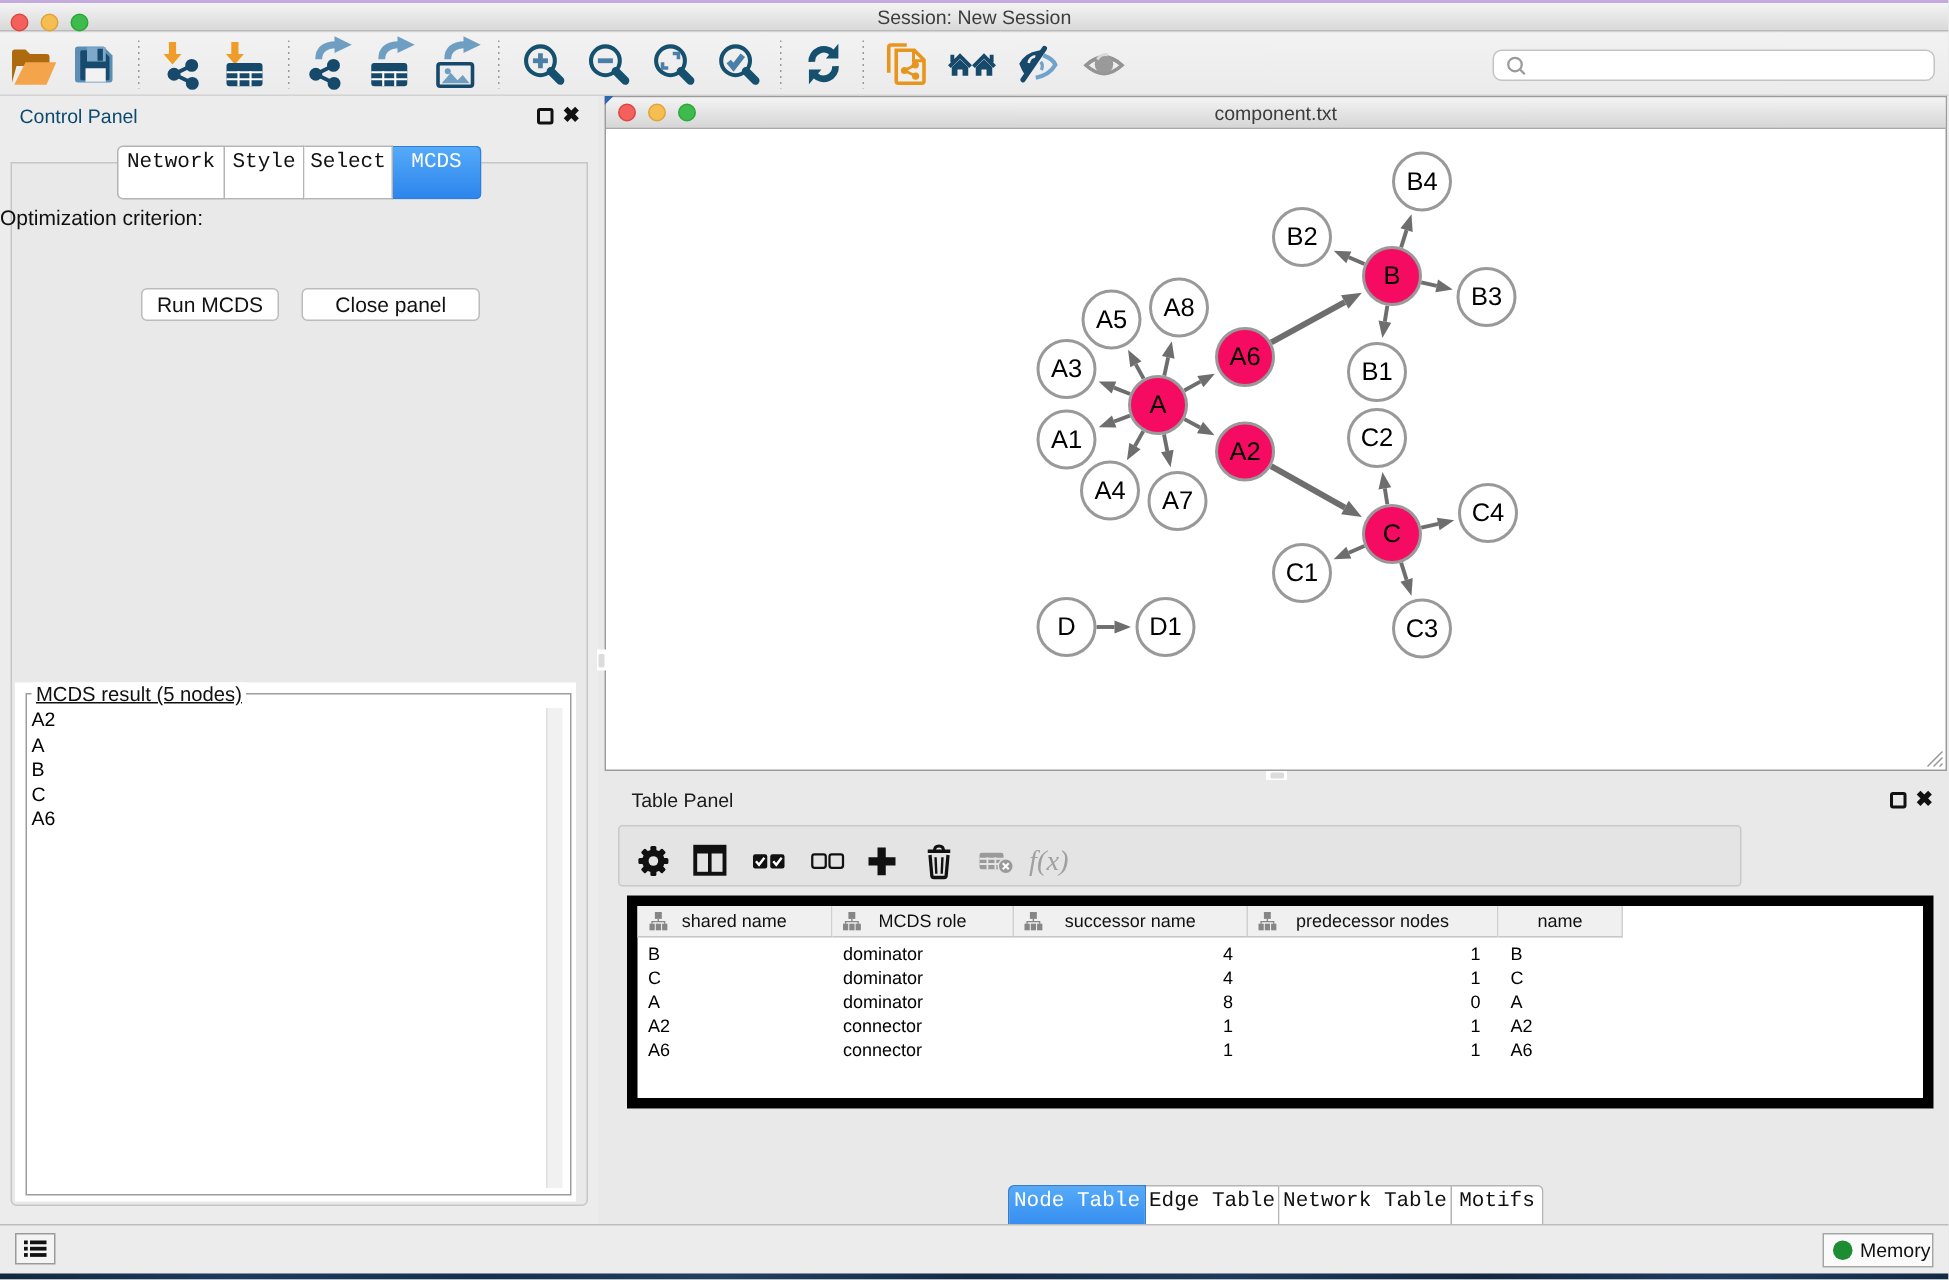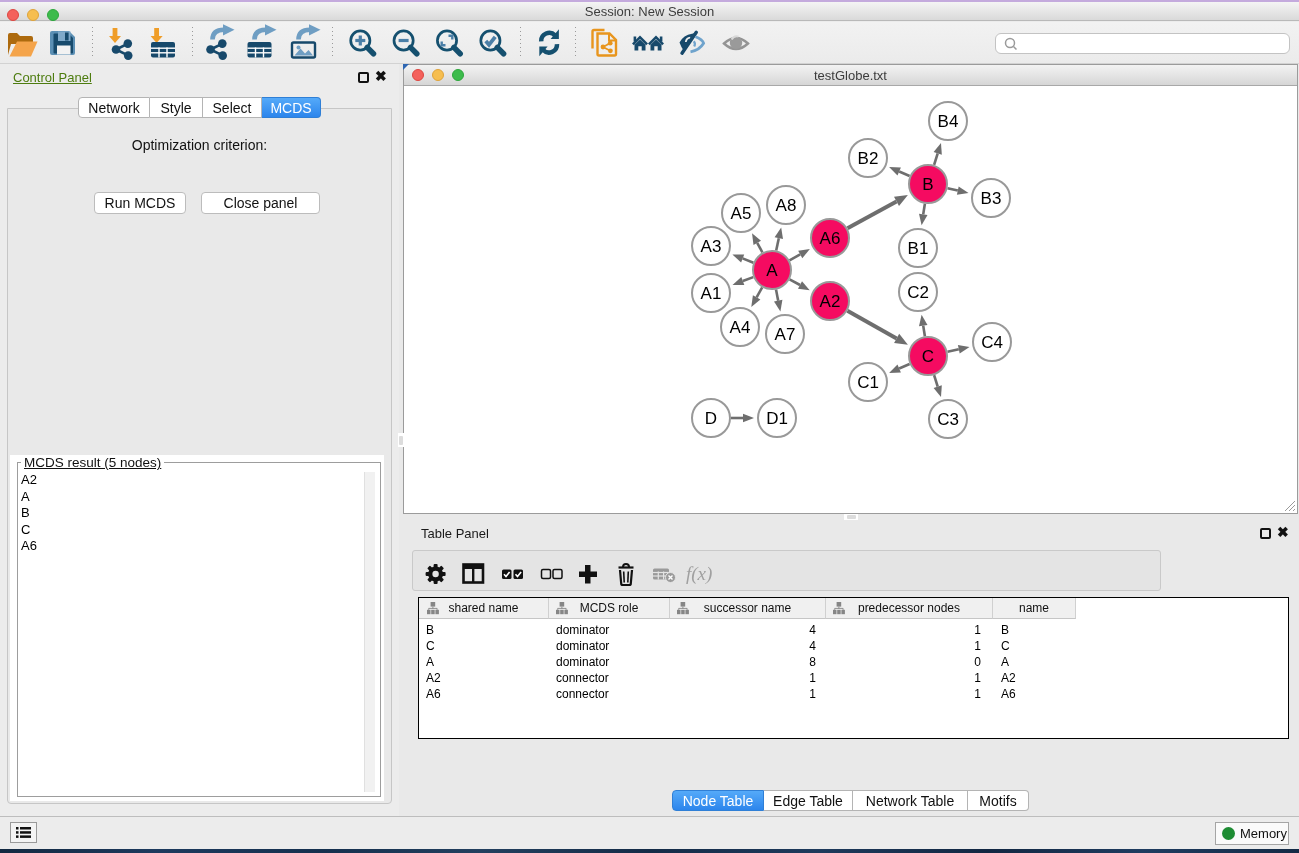--- a/index.html
+++ b/index.html
@@ -13,30 +13,30 @@
   background:linear-gradient(#f4f4f4, #d9d9d9); border-bottom:1px solid #b9b9b9; }
 .tl { position:absolute; width:12px; height:12px; border-radius:50%; top:7px; }
 #titletext { left:0; top:2px; width:1299px; height:19px; text-align:center; font-size:13px; color:#3c3c3c; line-height:19px;}
 #toolbar { left:0; top:22px; width:1299px; height:42px; background:linear-gradient(#f2f2f2,#ebebeb); border-bottom:1px solid #d2d2d2; }
 .tsep { position:absolute; top:5px; height:32px; width:1px;
   background-image:repeating-linear-gradient(to bottom, #9a9a9a 0 1px, transparent 1px 4px); }
 #searchbox { left:995px; top:11px; width:295px; height:21px; background:#fff; border:1px solid #c3c3c3; border-radius:6px; }
 
 
 #cp { left:0; top:64px; width:399px; height:752px; background:#ececec; }
-#cp-title { left:13px; top:6px; font-size:13px; color:#4d7c0f;text-decoration:underline; }
+#cp-title { left:13px; top:6px; font-size:13px; color:#0c4a6e; }
 #cp-float { left:358px; top:8px; width:11px; height:11px; border:2px solid #111; border-radius:2px; }
 #cp-close { left:375px; top:4px; font-size:14px; font-weight:bold; color:#111; }
 #cp-inner { left:7px; top:44px; width:385px; height:696px; background:#e9e9e9; border:1px solid #c6c6c6; border-radius:0 0 4px 4px; border-top:1px solid #c6c6c6;}
 .tabrow { position:absolute; top:33px; left:78px; height:21px; display:flex; }
-.tab { height:21px; line-height:20px; font-size:14px; color:#111; background:#fff; border:1px solid #b4b4b4; border-left:none; text-align:center; }
+.tab { height:36px; line-height:20px; font-size:14px; color:#111; background:#fff; border:1px solid #b4b4b4; border-left:none; text-align:center;font-family:Liberation Mono, monospace; }
 .tab.first { border-left:1px solid #b4b4b4; border-radius:4px 0 0 4px; }
 .tab.last { border-radius:0 4px 4px 0; }
 .tab.sel { background:linear-gradient(#55aaf9,#2c85ec); color:#fff; border-color:#2f7fd6; }
-#opt-label { left:0; top:73px; width:399px; text-align:center; font-size:14px; color:#111; }
+#opt-label { left:0; top:73px; width:399px; text-align:left; font-size:14px; color:#111; }
 #dropdown { left:43px; top:94px; width:312px; height:22px; background:#fff; border:1px solid #b9b9b9; border-radius:5px; font-size:14px; color:#111; line-height:20px; padding-left:11px; }
 #dd-btn { position:absolute; right:-1px; top:-1px; width:21px; height:22px; border-radius:0 5px 5px 0; background:linear-gradient(#5eaefa,#2e7fe9); }
 .btn { position:absolute; height:22px; background:#fff; border:1px solid #bcbcbc; border-radius:4px; font-size:14px; color:#111; text-align:center; line-height:20px; }
 #mcds-box { left:10px; top:391px; width:374px; height:346px; background:#fff; }
 #mcds-fs { position:absolute; left:7px; top:7px; right:3px; bottom:4px; border:1px solid #9d9d9d; }
 #mcds-legend { position:absolute; left:11px; top:0px; background:#fff; padding:0 3px; font-size:13.5px; line-height:15px; color:#111; z-index:3;text-decoration:underline; }
 #mcds-list { position:absolute; left:8px; top:12px; right:4px; bottom:5px; background:#fff; font-size:13px; line-height:16.5px; padding:5px 0 0 3px; color:#000; }
 #mcds-scroll { position:absolute; right:9px; top:17px; width:11px; height:320px; background:#f1f1f1; border-left:1px solid #e0e0e0; }
 
 
@@ -44,21 +44,21 @@
 
 
 #nw { left:4px; top:0px; width:895px; height:450px; background:#fff; border:1px solid #9b9b9b; }
 #nw-titlebar { position:absolute; left:0; top:0; width:100%; height:21px; background:linear-gradient(#f3f3f3,#d6d6d6); border-bottom:1px solid #a8a8a8; }
 #nw-title { position:absolute; width:100%; text-align:center; font-size:13px; color:#3c3c3c; line-height:21px; }
 
 
 #tp { left:0px; top:456px; width:900px; height:296px; }
 #tp-title { left:22px; top:6px; font-size:13px; color:#1a1a1a; }
 #tp-toolbar { left:13px; top:30px; width:749px; height:41px; background:#e4e4e4; border:1px solid #c9c9c9; border-radius:3px; }
-#tp-table { left:19px; top:77px; width:871px; height:142px; background:#fff; border:1px solid #000000; }
+#tp-table { left:19px; top:77px; width:871px; height:142px; background:#fff; border:7px solid #000000; }
 .th { position:absolute; top:0; height:21px; background:#f0f0f0; border-right:1px solid #d0d0d0; border-bottom:1px solid #c6c6c6; font-size:12px; color:#111; text-align:center; line-height:21px; }
 .td { position:absolute; font-size:12px; color:#000; height:16px; line-height:16px; }
 .tabrow2 { position:absolute; top:270px; left:273px; height:21px; display:flex; }
 
 
 #statusbar { left:0; top:816px; width:1299px; height:33px; background:#ececec; border-top:1px solid #bdbdbd; }
 #wallpaper-bot { left:0; top:849px; width:1299px; height:4px; background:linear-gradient(90deg,#122840 0%,#1d3a5e 12%,#15304e 25%,#23405f 37%,#142b47 50%,#1e3a5c 63%,#122742 76%,#1f3c60 88%,#132a45 100%); }
 #listbtn { left:10px; top:822px; width:27px; height:21px; background:#f4f4f4; border:1px solid #9a9a9a; }
 #membtn { left:1215px; top:822px; width:74px; height:23px; background:#fafafa; border:1px solid #a5a5a5; font-size:13px; color:#111; line-height:21px; }
 </style>
@@ -222,21 +222,21 @@
     <div id="mcds-legend">MCDS result (5 nodes)</div>
   </div>
 </div>
 
 <div class="abs" id="desktop">
   <div class="abs" id="nw">
     <div id="nw-titlebar">
       <div class="tl" style="left:8px;top:4px;background:#f4615c;border:1px solid #dd4741;"></div>
       <div class="tl" style="left:28px;top:4px;background:#f6be50;border:1px solid #dfa33a;"></div>
       <div class="tl" style="left:48px;top:4px;background:#3dbb4c;border:1px solid #2da73c;"></div>
-      <div id="nw-title">testGlobe.txt</div>
+      <div id="nw-title">component.txt</div>
     </div>
     <svg style="position:absolute;left:-1px;top:-1px" width="6" height="6" viewBox="0 0 6 6">
         <path d="M0 0 H6 L0 6 Z" fill="#2e66b2"></path>
       </svg>
     <svg style="position:absolute;right:1px;bottom:1px" width="12" height="12" viewBox="0 0 12 12">
         <g stroke="#9a9a9a" stroke-width="1">
           <line x1="11" y1="1" x2="1" y2="11"></line>
           <line x1="11" y1="5" x2="5" y2="11"></line>
           <line x1="11" y1="9" x2="9" y2="11"></line>
         </g>

